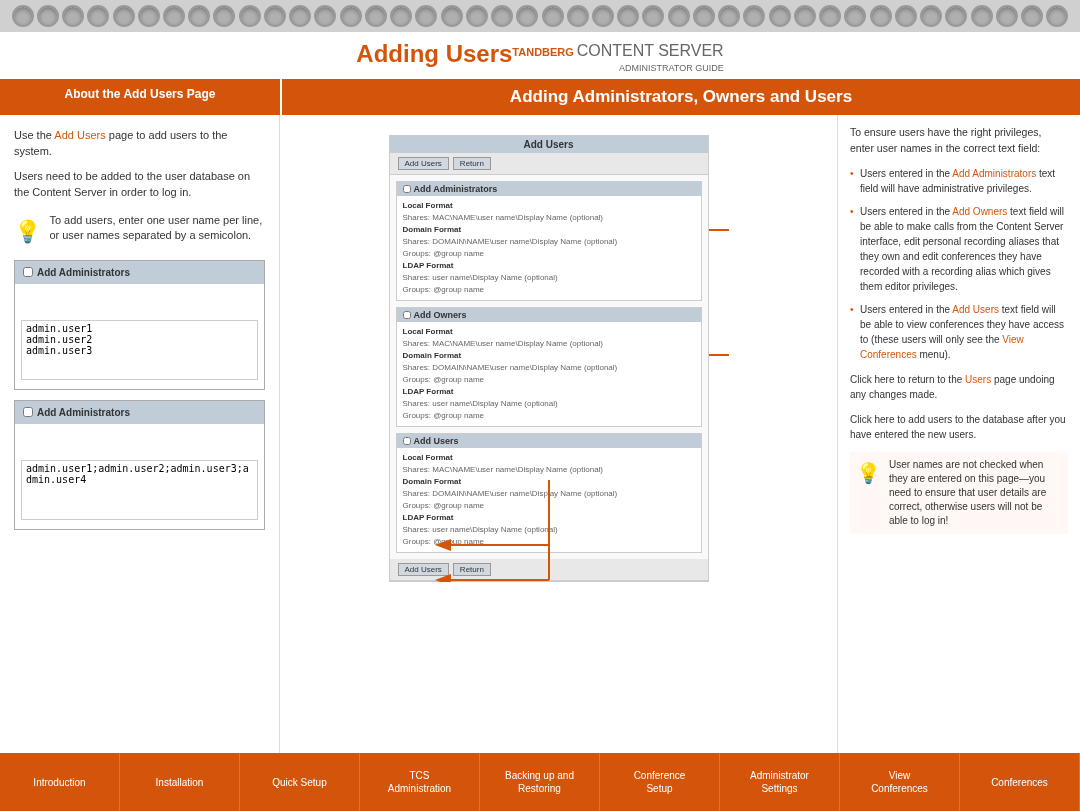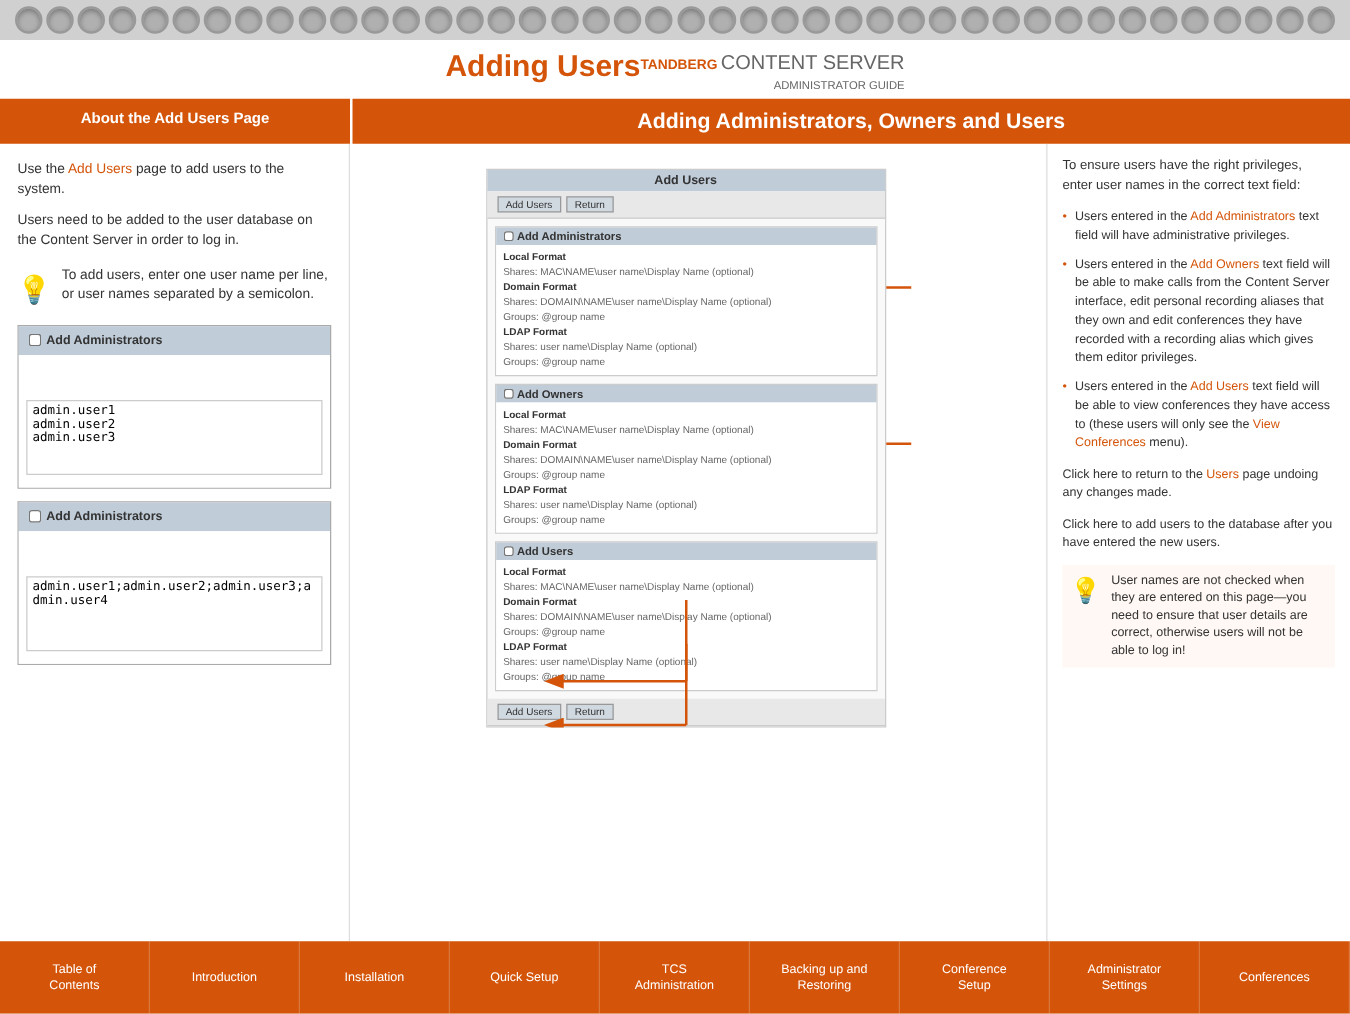--- a/index.html
+++ b/index.html
@@ -515,25 +515,25 @@
 
       <div class="right-tip-box">
         <div class="right-tip-icon">💡</div>
         <div class="right-tip-text">User names are not checked when they are entered on this page—you need to ensure that user details are correct, otherwise users will not be able to log in!</div>
       </div>
     </div>
 
   </div>
 
   <div class="bottom-nav">
-    <div class="nav-item">Table of<br>Contents</div>
     <div class="nav-item">Introduction</div>
     <div class="nav-item">Installation</div>
     <div class="nav-item">Quick Setup</div>
     <div class="nav-item">TCS<br>Administration</div>
     <div class="nav-item">Backing up and<br>Restoring</div>
     <div class="nav-item">Conference<br>Setup</div>
     <div class="nav-item">Administrator<br>Settings</div>
+    <div class="nav-item">View<br>Conferences</div>
     <div class="nav-item">Conferences</div>
   </div>
 
 
 </div>
 
 </body></html>

